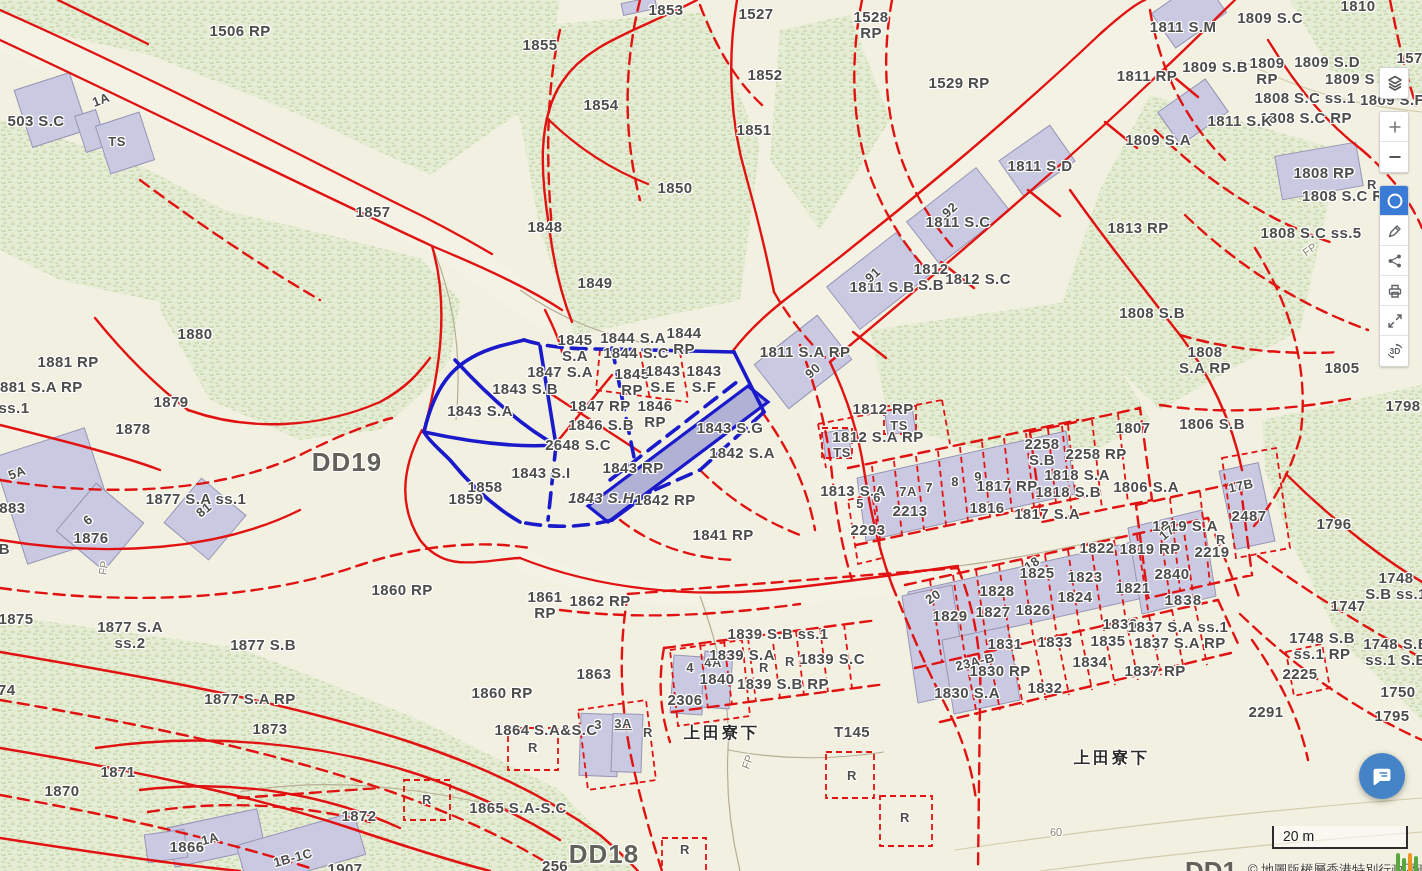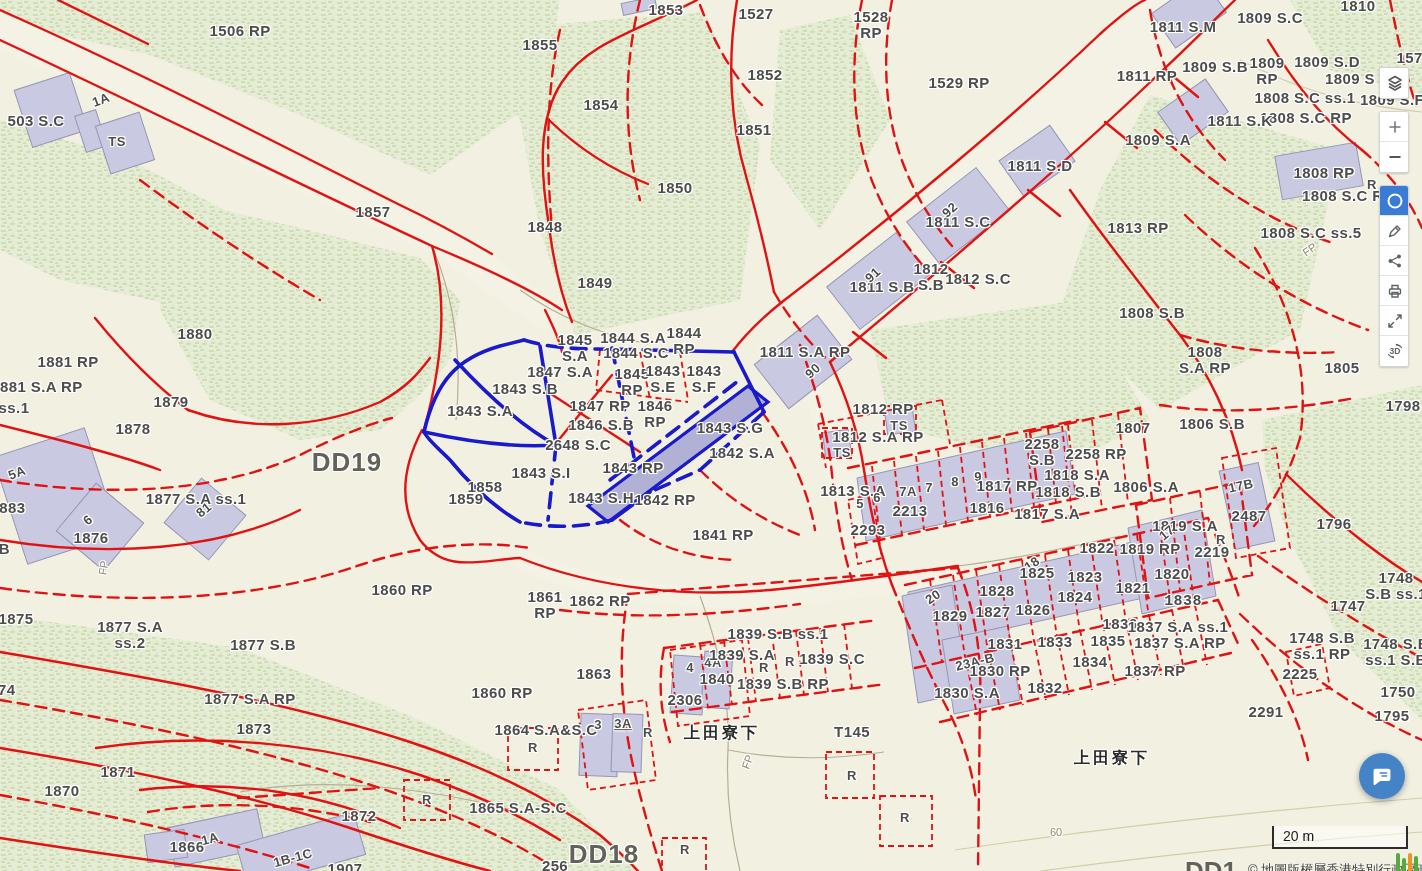--- a/index.html
+++ b/index.html
@@ -320,37 +320,37 @@
 S.F</div>
       <div class="lbl" style="left: 600px; top: 406px;">1847 RP</div>
       <div class="lbl" style="left: 655px; top: 414px;">1846
 RP</div>
       <div class="lbl" style="left: 601px; top: 425px;">1846 S.B</div>
       <div class="lbl" style="left: 730px; top: 428px;">1843 S.G</div>
       <div class="lbl" style="left: 578px; top: 445px;">2648 S.C</div>
       <div class="lbl" style="left: 742px; top: 453px;">1842 S.A</div>
       <div class="lbl" style="left: 541px; top: 473px;">1843 S.I</div>
       <div class="lbl" style="left: 633px; top: 468px;">1843 RP</div>
-      <div class="lbl" style="left: 601px; top: 498px;">1843 S.H</div>
+      <div class="lbl" style="left: 601px; top: 498px; font-style: italic;">1843 S.H</div>
       <div class="lbl" style="left: 665px; top: 500px;">1842 RP</div>
       <div class="lbl" style="left: 723px; top: 535px;">1841 RP</div>
       <div class="lbl sm" style="left: 17px; top: 473px; transform: translate(-50%, -50%) rotate(-20deg);">5A</div>
       <div class="lbl" style="left: 8px; top: 508px;">1883</div>
       <div class="lbl sm" style="left: 88px; top: 520px; transform: translate(-50%, -50%) rotate(-40deg);">6</div>
       <div class="lbl" style="left: 91px; top: 538px;">1876</div>
       <div class="lbl" style="left: 196px; top: 499px;">1877 S.A ss.1</div>
       <div class="lbl sm" style="left: 204px; top: 510px; transform: translate(-50%, -50%) rotate(-40deg);">81</div>
       <div class="lbl" style="left: 0px; top: 549px;">6B</div>
       <div class="lbl" style="left: 16px; top: 619px;">1875</div>
       <div class="lbl" style="left: 130px; top: 635px;">1877 S.A
 ss.2</div>
       <div class="lbl" style="left: 263px; top: 645px;">1877 S.B</div>
       <div class="lbl" style="left: -2px; top: 690px;">1874</div>
       <div class="lbl" style="left: 250px; top: 699px;">1877 S.A RP</div>
-      <div class="lbl" style="left: 232px; top: 729px; padding-left: 44px;">1873</div>
+      <div class="lbl" style="left: 248px; top: 729px; padding-left: 44px;">1873</div>
       <div class="lbl" style="left: 402px; top: 590px;">1860 RP</div>
       <div class="lbl" style="left: 545px; top: 605px;">1861
 RP</div>
       <div class="lbl" style="left: 600px; top: 601px;">1862 RP</div>
       <div class="lbl" style="left: 594px; top: 674px;">1863</div>
       <div class="lbl" style="left: 502px; top: 693px;">1860 RP</div>
       <div class="lbl" style="left: 546px; top: 730px;">1864 S.A&amp;S.C</div>
       <div class="lbl sm" style="left: 533px; top: 748px;">R</div>
       <div class="lbl sm" style="left: 598px; top: 725px;">3</div>
       <div class="lbl sm" style="left: 623px; top: 724px; text-decoration: underline;">3A</div>
@@ -402,21 +402,21 @@
       <div class="lbl" style="left: 1007px; top: 486px;">1817 RP</div>
       <div class="lbl" style="left: 910px; top: 511px;">2213</div>
       <div class="lbl" style="left: 987px; top: 508px;">1816</div>
       <div class="lbl" style="left: 1047px; top: 514px;">1817 S.A</div>
       <div class="lbl" style="left: 868px; top: 530px;">2293</div>
       <div class="lbl" style="left: 1185px; top: 526px;">1819 S.A</div>
       <div class="lbl sm" style="left: 1167px; top: 533px; transform: translate(-50%, -50%) rotate(-40deg);">17</div>
       <div class="lbl" style="left: 1150px; top: 549px;">1819 RP</div>
       <div class="lbl" style="left: 1212px; top: 552px;">2219</div>
       <div class="lbl sm" style="left: 1221px; top: 540px;">R</div>
-      <div class="lbl" style="left: 1172px; top: 574px;">1820</div>
+      <div class="lbl" style="left: 1172px; top: 574px;">2840</div>
       <div class="lbl" style="left: 1097px; top: 548px;">1822</div>
       <div class="lbl sm" style="left: 1032px; top: 564px; transform: translate(-50%, -50%) rotate(-35deg);">18</div>
       <div class="lbl" style="left: 1037px; top: 573px;">1825</div>
       <div class="lbl" style="left: 1085px; top: 577px;">1823</div>
       <div class="lbl" style="left: 997px; top: 591px;">1828</div>
       <div class="lbl" style="left: 1133px; top: 588px;">1821</div>
       <div class="lbl" style="left: 1075px; top: 597px;">1824</div>
       <div class="lbl sm" style="left: 933px; top: 597px; transform: translate(-50%, -50%) rotate(-35deg);">20</div>
       <div class="lbl" style="left: 950px; top: 616px;">1829</div>
       <div class="lbl" style="left: 993px; top: 612px;">1827</div>

